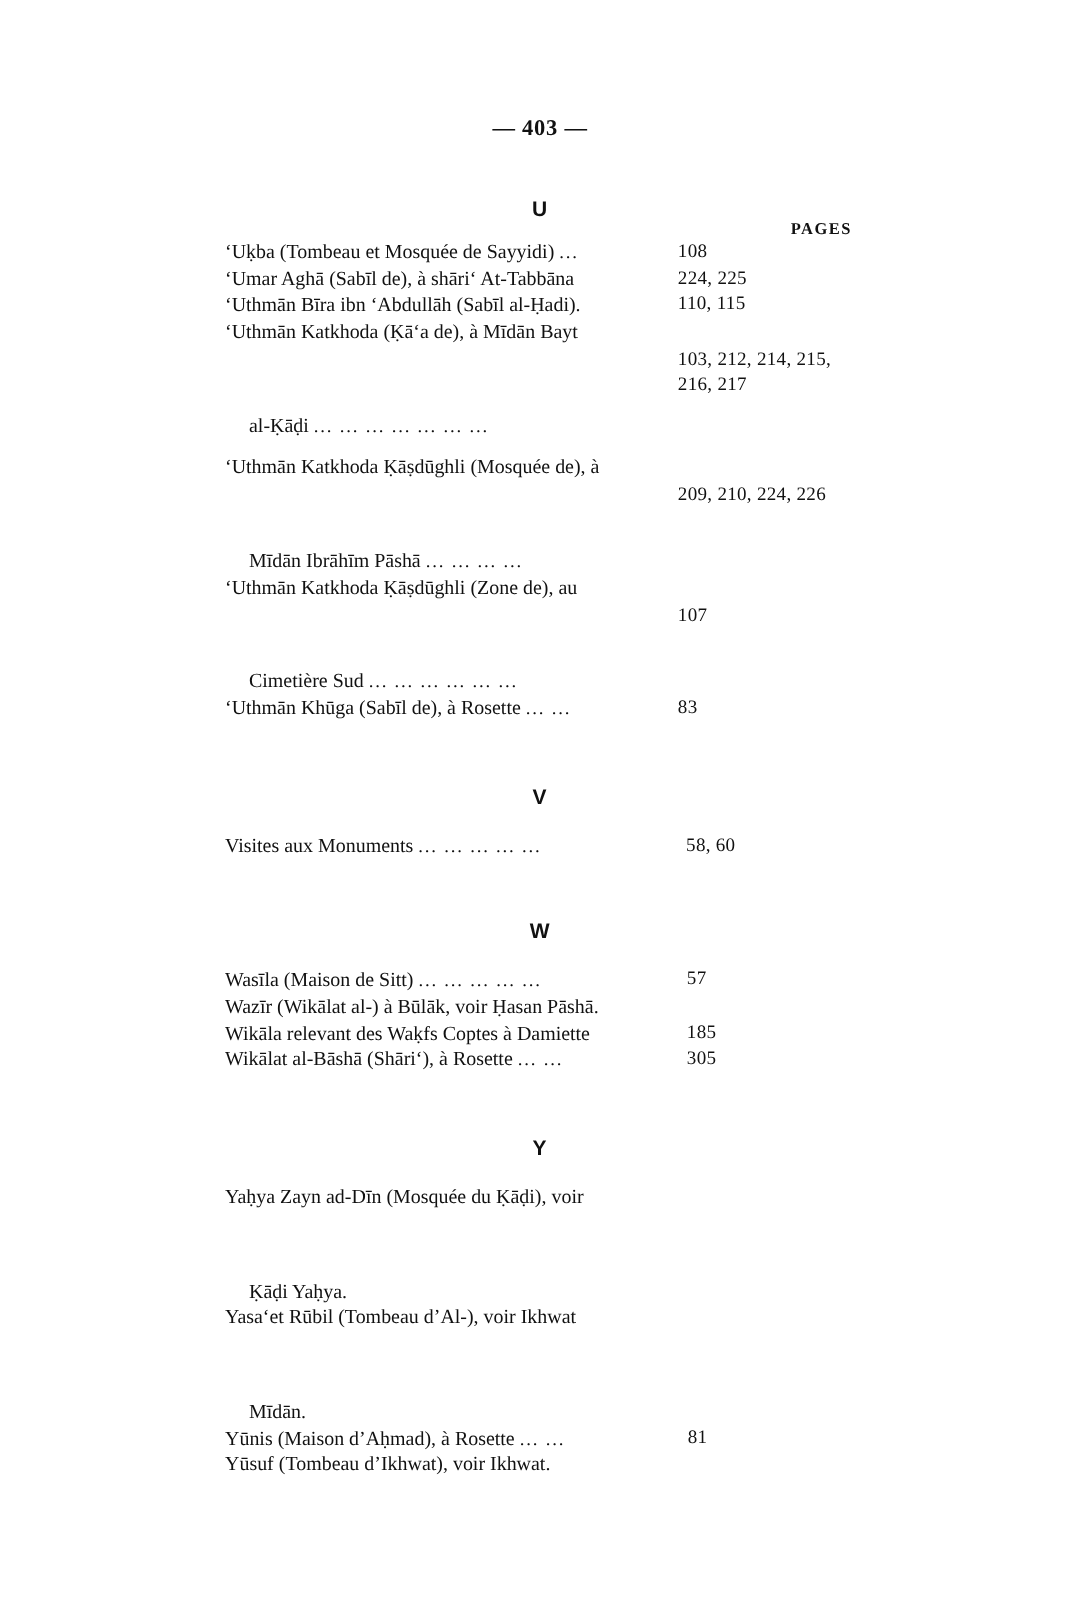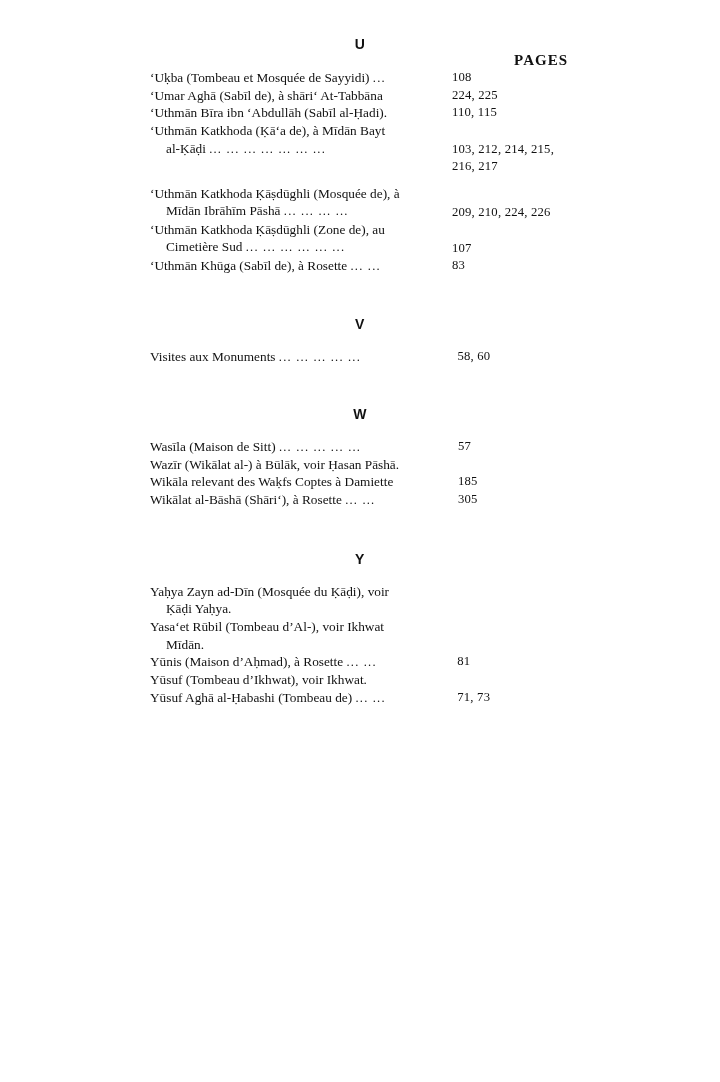--- a/index.html
+++ b/index.html
@@ -41,21 +41,21 @@
     text-align: center;
     font-family: "Liberation Sans", sans-serif;
     font-weight: bold;
     font-size: 14px;
     letter-spacing: 0.5px;
   }
   .pages-label {
     text-align: right;
     font-family: "Liberation Serif", serif;
     font-weight: bold;
-    font-size: 15px;
+    font-size: 11px;
     letter-spacing: 1px;
     padding-right: 2px;
   }
   table.index {
     border-collapse: collapse;
     width: 100%;
     font-size: 13.3px;
     line-height: 1.33;
   }
   table.index td {
@@ -70,36 +70,38 @@
   td.pg {
     width: 120px;
     text-align: left;
     white-space: nowrap;
     font-size: 12.7px;
     letter-spacing: 0.2px;
     margin-left: 35px;
   }
   .cont {
     padding-left: 16px;
+    margin-top: 45px;
   }
   .dots {
     letter-spacing: 1.2px;
     font-size: 12.5px;
   }
   .sp-u { margin-top: 36px; }
   .sp-v { margin-top: 42px; }
   .sp-w { margin-top: 40px; }
   .sp-y { margin-top: 42px; }
   .after-letter { margin-top: 16px; }
 </style>
 </head>
 <body>
 
 <div class="page">
 
+  <div class="page-number">— 403 —</div>
 
   <div class="content">
 
     <div class="section sp-u">
       <div class="section-letter">U</div>
       <div class="pages-label">PAGES</div>
       <table class="index">
         <tbody>
           <tr>
             <td class="entry">
@@ -246,25 +248,18 @@
               <span class="dots">... ...</span>
             </td>
             <td class="pg">81</td>
           </tr>
           <tr>
             <td class="entry">
               <span>Yūsuf (Tombeau d’Ikhwat), voir Ikhwat.</span>
             </td>
             <td class="pg"></td>
           </tr>
-          <tr>
-            <td class="entry">
-              <span>Yūsuf Aghā al-Ḥabashi (Tombeau de)</span>
-              <span class="dots">... ...</span>
-            </td>
-            <td class="pg">71, 73</td>
-          </tr>
         </tbody>
       </table>
     </div>
 
   </div>
 </div>
 
 </body></html>

